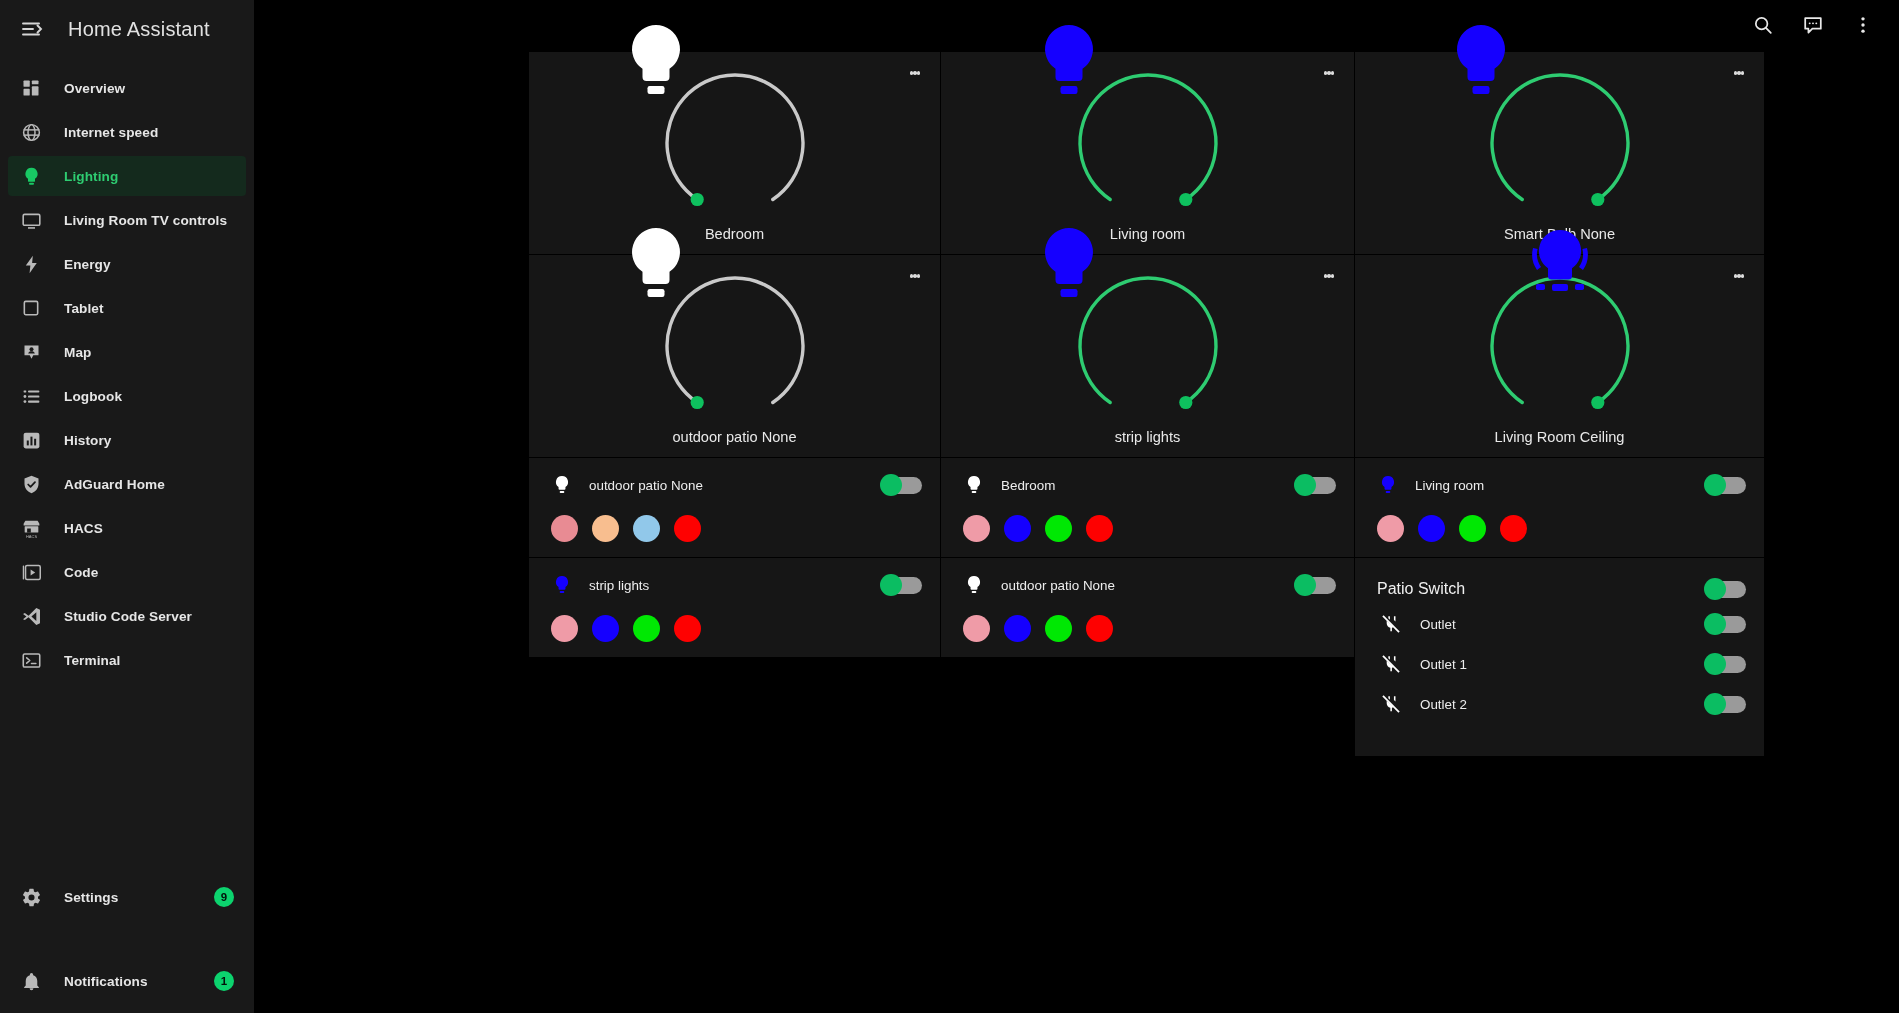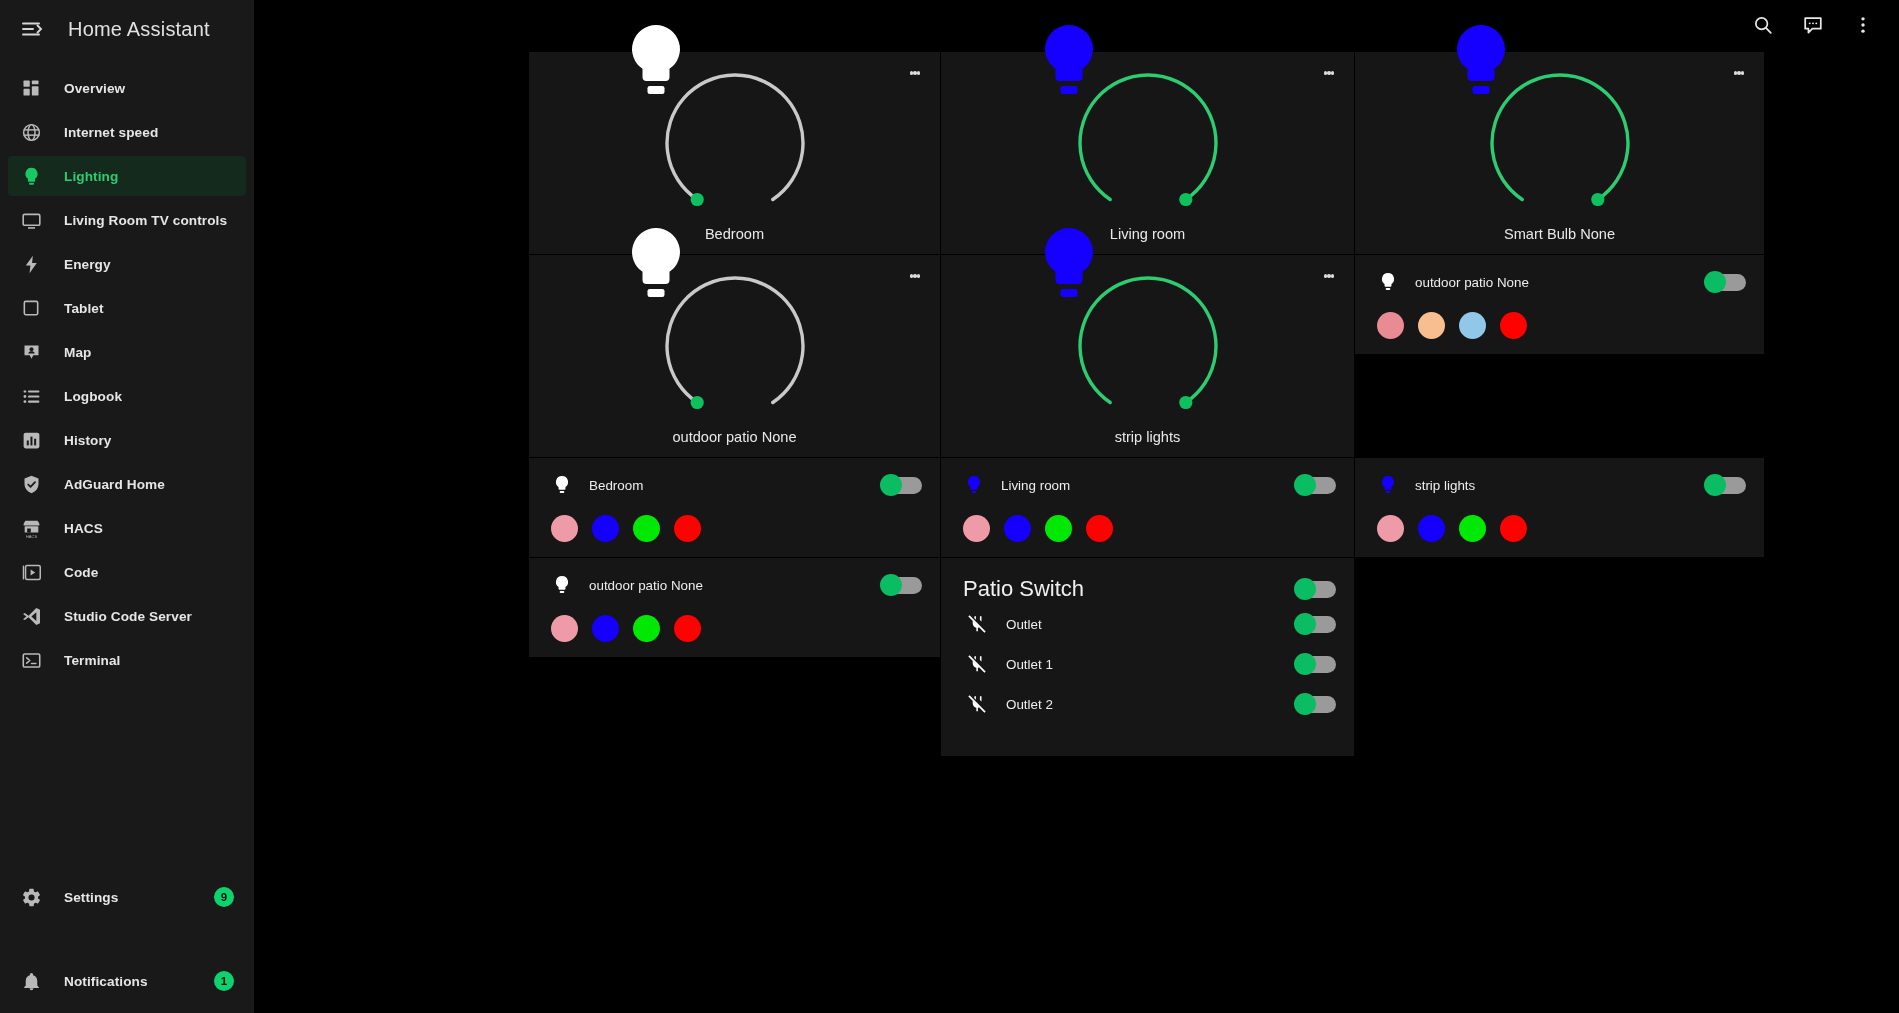--- a/index.html
+++ b/index.html
@@ -144,21 +144,21 @@
 
   
   .switchcard {
     background: #161616;
     border-right: 1px solid #000;
     border-bottom: 1px solid #000;
     height: 199px; padding: 16px 18px 0 13px;
     grid-row: span 2;
   }
   .sc-head { display: flex; align-items: center; height: 30px; padding-left: 9px;}
-  .sc-title { font-size: 22px; color: #f0f0f0; }
+  .sc-title { font-size: 16px; color: #f0f0f0; }
   .sc-row {
     display: flex; align-items: center; gap: 18px;
     height: 40px; padding-left: 11px;
   }
   .sc-row .plug { width: 23px; height: 23px; display:flex; align-items:center; justify-content:center; color:#fff;}
   .sc-row .rname { font-size: 13.4px; color: #ededed; }
 </style>
 </head>
 <body>
 
@@ -476,20 +476,42 @@
             <circle cx="116.8" cy="137.5" r="6.6" fill="#0ec05e"></circle>
           </svg>
           <svg class="bulb" viewBox="0 0 64 78">
             <path d="M32 2a24 24 0 0 0-13.5 43.8V54a4 4 0 0 0 4 4h19a4 4 0 0 0 4-4v-8.2A24 24 0 0 0 32 2z" fill="#1500ff"></path>
             <rect x="23.5" y="63" width="17" height="8" rx="2.2" fill="#1500ff"></rect>
           </svg>
         </div>
         <div class="tile-name">strip lights</div>
       </div>
 
+      <div class="tile">
+        <div class="dots">
+            <span></span>
+            <span></span>
+            <span></span>
+          </div>
+        <div class="ring-wrap">
+          <svg viewBox="0 0 158 158">
+            <path d="M 41.2 137.5 A 68 68 0 1 1 116.8 137.5" fill="none" stroke="#2ecc71" stroke-width="3.4" stroke-linecap="round"></path>
+            <circle cx="116.8" cy="137.5" r="6.6" fill="#0ec05e"></circle>
+          </svg>
+          <svg class="bulb" viewBox="0 0 86 78" style="width:86px;left:50%;transform:translate(-50%,-50%);">
+            <path d="M43 4a21 21 0 0 0-12 38.3V50a3.5 3.5 0 0 0 3.5 3.5h17A3.5 3.5 0 0 0 55 50v-7.7A21 21 0 0 0 43 4z" fill="#1500ff"></path>
+            <rect x="35" y="58" width="16" height="7" rx="2" fill="#1500ff"></rect>
+            <path d="M16 22a27 27 0 0 0 4 22l4-3a22 22 0 0 1-3.4-18z" fill="#1500ff"></path>
+            <path d="M70 22a27 27 0 0 1-4 22l-4-3a22 22 0 0 0 3.4-18z" fill="#1500ff"></path>
+            <rect x="19" y="58" width="9" height="6" rx="1.8" fill="#1500ff"></rect>
+            <rect x="58" y="58" width="9" height="6" rx="1.8" fill="#1500ff"></rect>
+          </svg>
+        </div>
+        <div class="tile-name">Living Room Ceiling</div>
+      </div>
 
       <div class="colorcard">
         <div class="cc-head">
           <span class="cc-bulb">
             <svg width="18" height="20" viewBox="0 0 24 26" fill="#ffffff">
               <path d="M12 1a8 8 0 0 0-4.6 14.6V18a1.3 1.3 0 0 0 1.3 1.3h6.6A1.3 1.3 0 0 0 16.6 18v-2.4A8 8 0 0 0 12 1z"></path>
               <rect x="9" y="21" width="6" height="2.6" rx="1"></rect>
             </svg>
           </span>
           <span class="cc-name">outdoor patio None</span>

